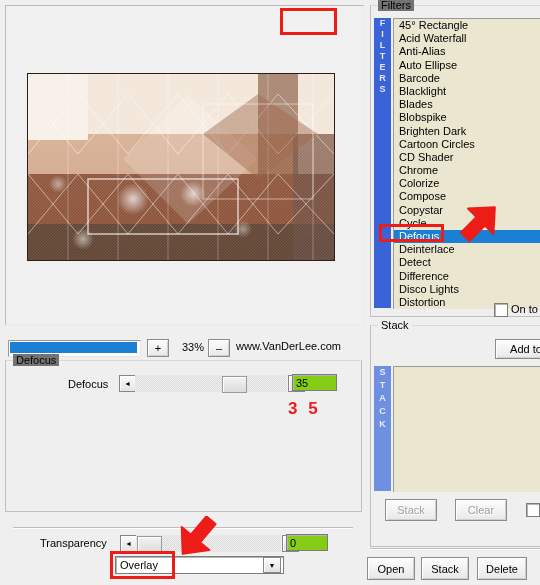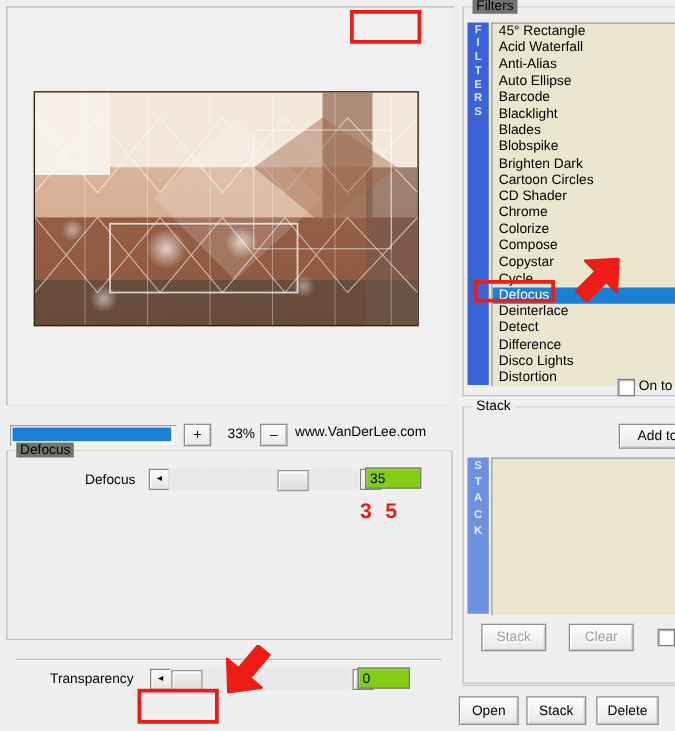--- a/index.html
+++ b/index.html
@@ -221,20 +221,24 @@
 
   <div id="trans-sep"></div>
   <span id="trans-label">Transparency</span>
   <div id="trans-spin-left" class="spin-left">◄</div>
   <div id="trans-track">
     <div id="trans-thumb"></div>
   </div>
   <div id="trans-spin-right" class="spin-right">►</div>
   <div id="trans-value" class="field">0</div>
 
+  <div id="blend-select">
+    <span id="blend-text">Overlay</span>
+    <span id="blend-arrow">▼</span>
+  </div>
   <div id="blend-hl"></div>
 
   <svg class="arrow" style="left:165px;top:516px;" width="70" height="50" viewBox="0 0 70 50">
     <g transform="rotate(40 35 25)">
       <path d="M36,2 L36,26 L48,26 L30,46 L12,26 L24,26 L24,2 Z" fill="#ee1c17" stroke="#ee1c17" stroke-width="2" stroke-linejoin="round"></path>
     </g>
   </svg>
 
   <div id="filters-group" class="grp">
     <span class="grp-title">Filters</span>

